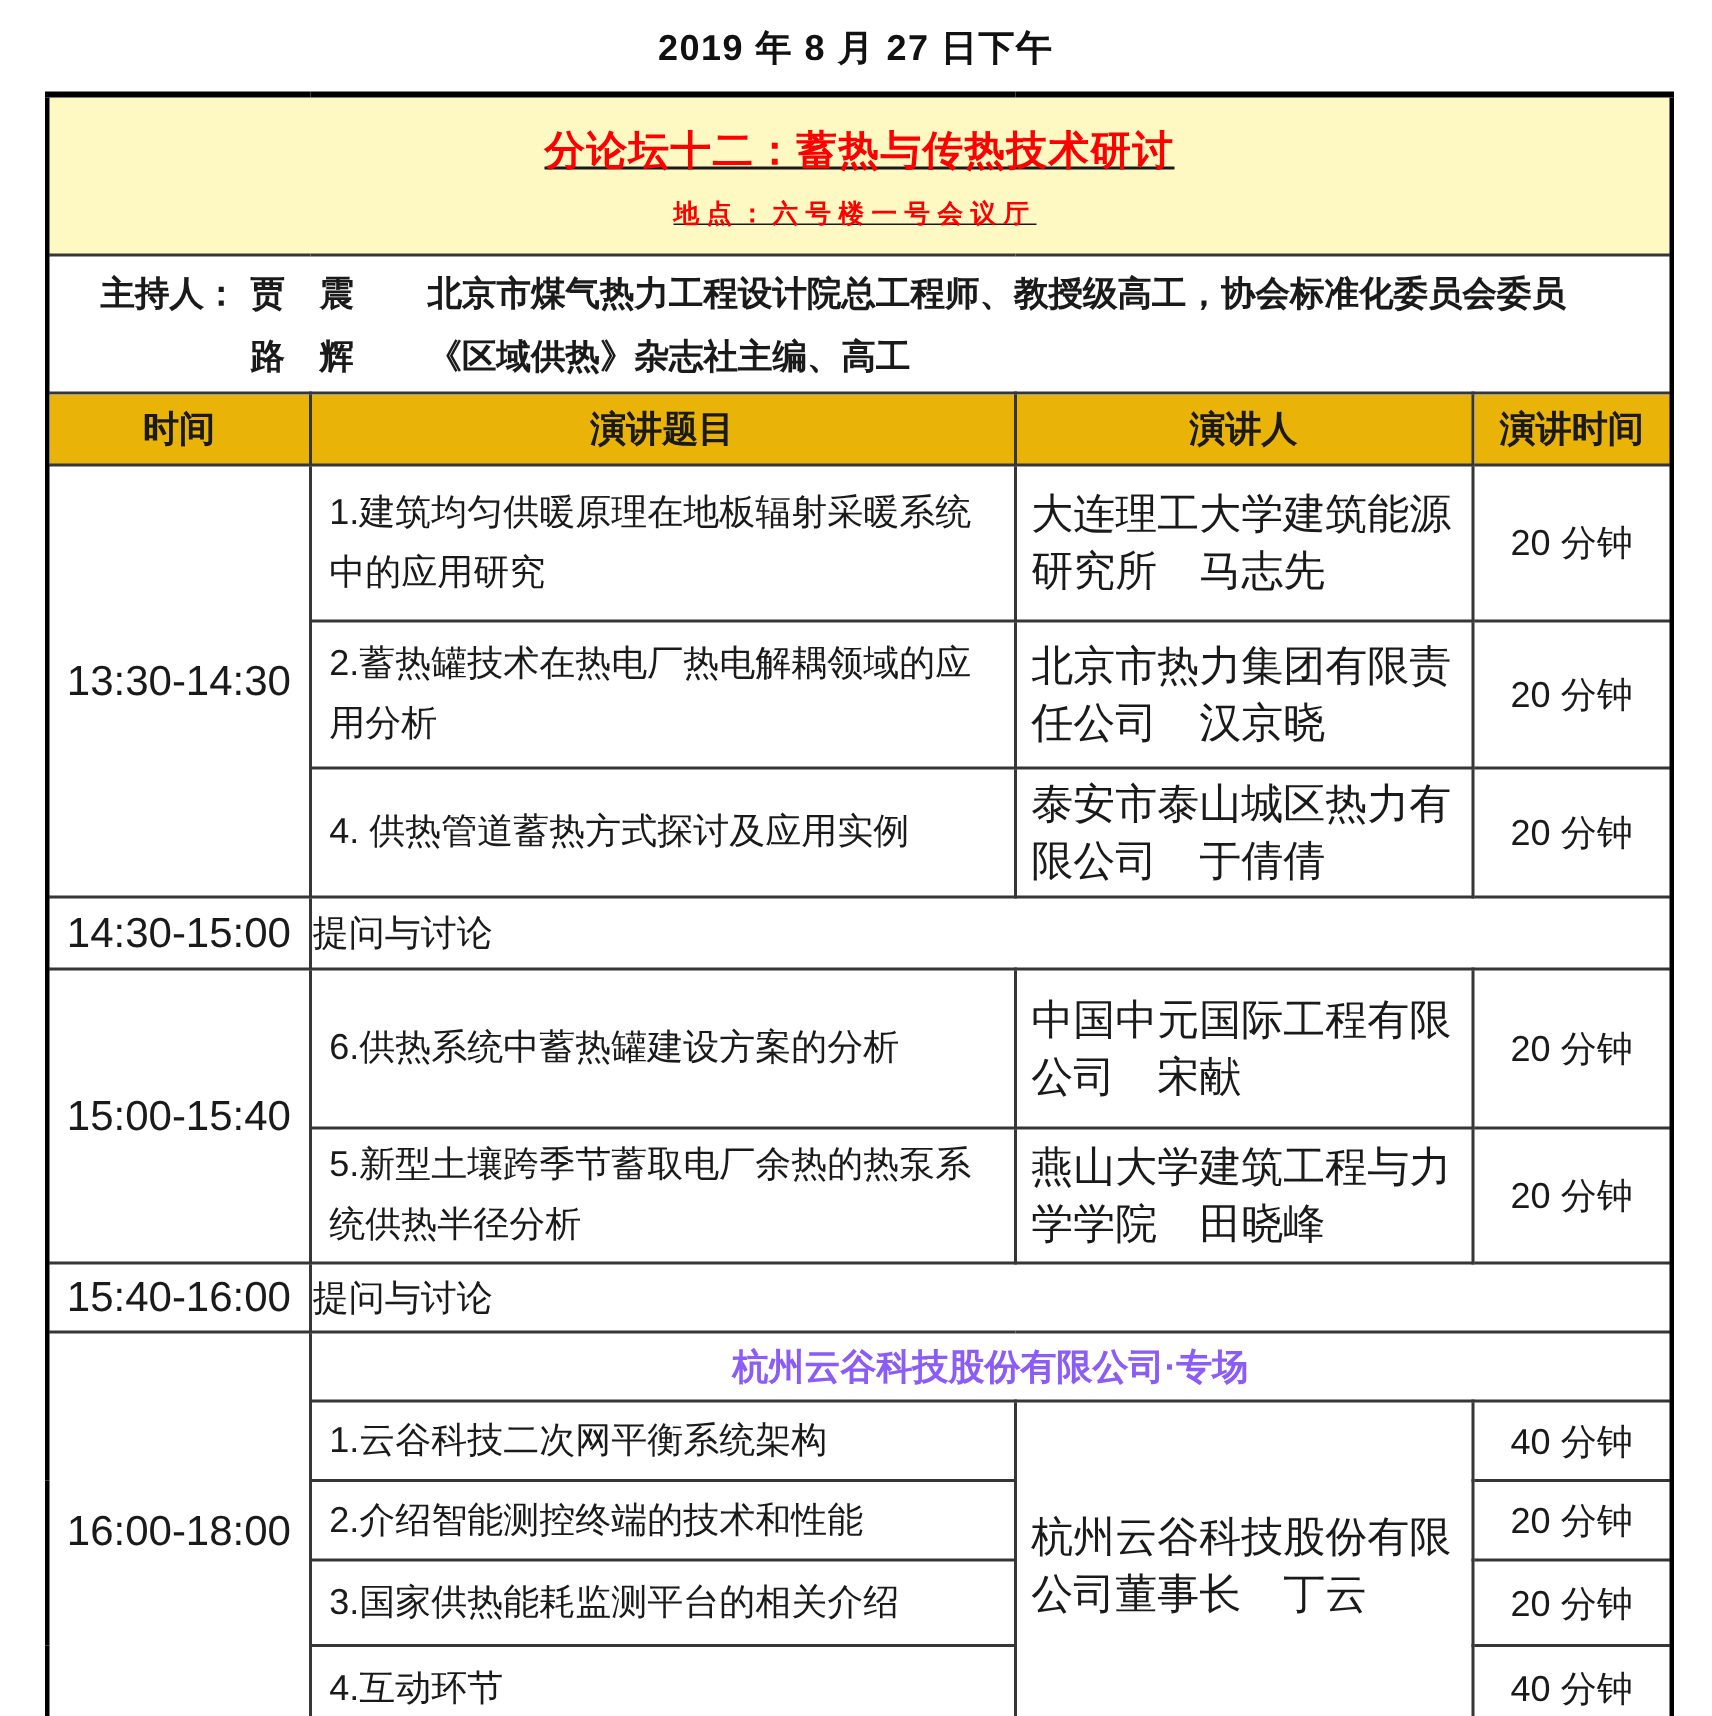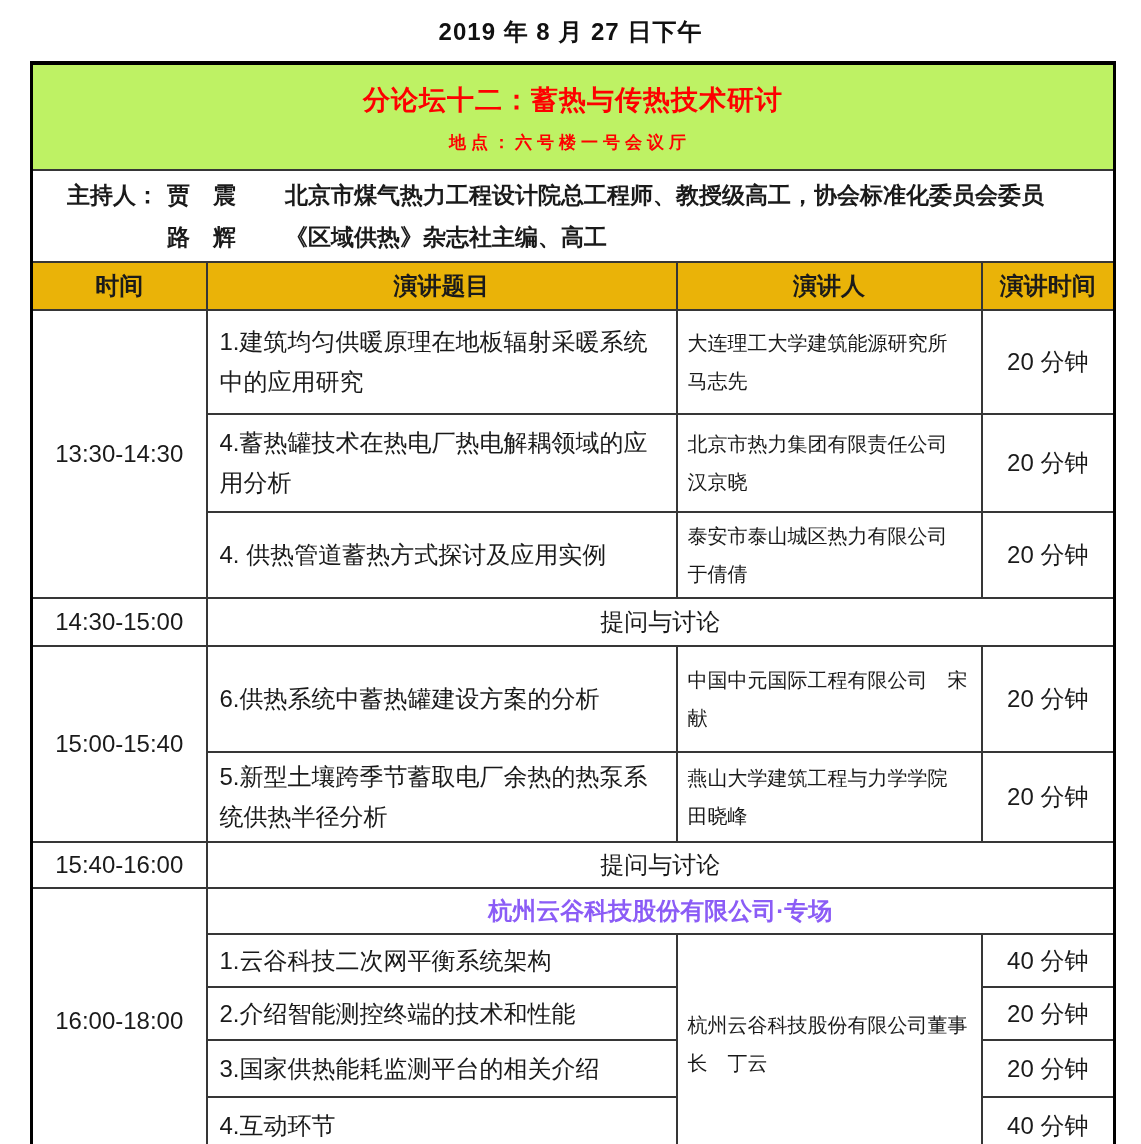--- a/index.html
+++ b/index.html
@@ -23,21 +23,21 @@
     table-layout:fixed;
     margin-left:30px;
     width:1083px;
     border:3px solid #000;
     border-top-width:4px;
     border-bottom-width:4px;
   }
   table.sched td, table.sched th { border:2px solid #363636; overflow:hidden; }
 
   
-  td.banner { background:#bef264; height:104px; vertical-align:top; padding:0; }
+  td.banner { background:#fef9c3; height:104px; vertical-align:top; padding:0;text-decoration:underline; }
   .banner-title {
     text-align:center;
     color:#fe0000;
     font-weight:bold;
     font-size:27px;
     padding-top:17px;
     letter-spacing:1px;
   }
   .banner-loc {
     text-align:center;
@@ -58,25 +58,25 @@
   tr.head-row th {
     height:46px;
     font-size:24px;
     font-weight:bold;
     text-align:center;
     background:#eab308;
     padding:0;
   }
 
   
-  td.time    { text-align:center; font-size:24px; padding:0 2px; }
+  td.time    { text-align:center; font-size:28px; padding:0 2px; }
   td.title   { text-align:left;  font-size:24px; line-height:40px; padding:4px 16px 4px 12px; vertical-align:middle; }
-  td.speaker { text-align:left;  font-size:20px; line-height:38px; padding:4px 10px; vertical-align:middle;margin-left:44px; }
+  td.speaker { text-align:left;  font-size:28px; line-height:38px; padding:4px 10px; vertical-align:middle;margin-left:44px; }
   td.dur     { text-align:center; font-size:24px; padding:0 2px; }
-  td.qa      { text-align:center; font-size:24px; }
+  td.qa      { font-size:24px; }
   td.special { text-align:center; font-size:24px; font-weight:bold; color:#8b5cf6; }
 
   .h94{height:94px} .h88{height:88px} .h74{height:74px} .h44{height:44px}
   .h96{height:96px} .h78{height:78px} .h42{height:42px} .h43{height:43px} .h47{height:47px}
 </style>
 </head>
 <body>
 
 <div class="page">
 
@@ -116,21 +116,21 @@
         <th>演讲时间</th>
       </tr>
 
       <tr>
         <td class="time" rowspan="3">13:30-14:30</td>
         <td class="title h94">1.建筑均匀供暖原理在地板辐射采暖系统中的应用研究</td>
         <td class="speaker">大连理工大学建筑能源研究所　马志先</td>
         <td class="dur">20 分钟</td>
       </tr>
       <tr>
-        <td class="title h88">4.蓄热罐技术在热电厂热电解耦领域的应用分析</td>
+        <td class="title h88">2.蓄热罐技术在热电厂热电解耦领域的应用分析</td>
         <td class="speaker">北京市热力集团有限责任公司　汉京晓</td>
         <td class="dur">20 分钟</td>
       </tr>
       <tr>
         <td class="title h74">4. 供热管道蓄热方式探讨及应用实例</td>
         <td class="speaker">泰安市泰山城区热力有限公司　于倩倩</td>
         <td class="dur">20 分钟</td>
       </tr>
 
       <tr>

